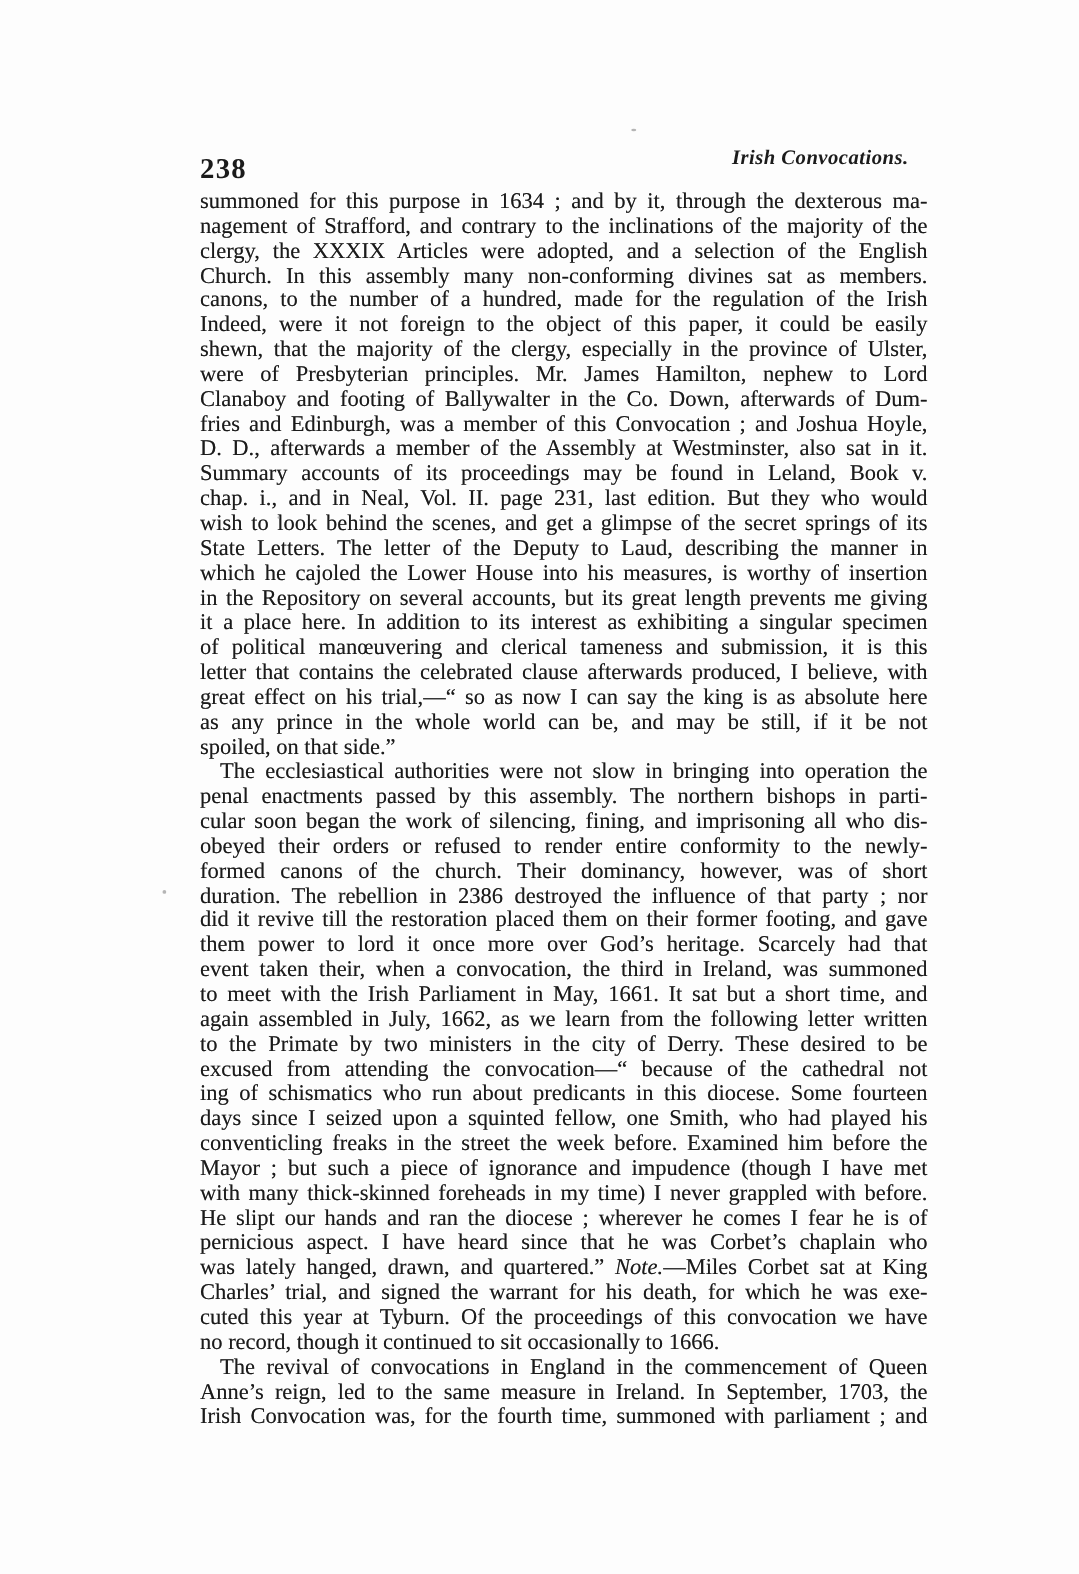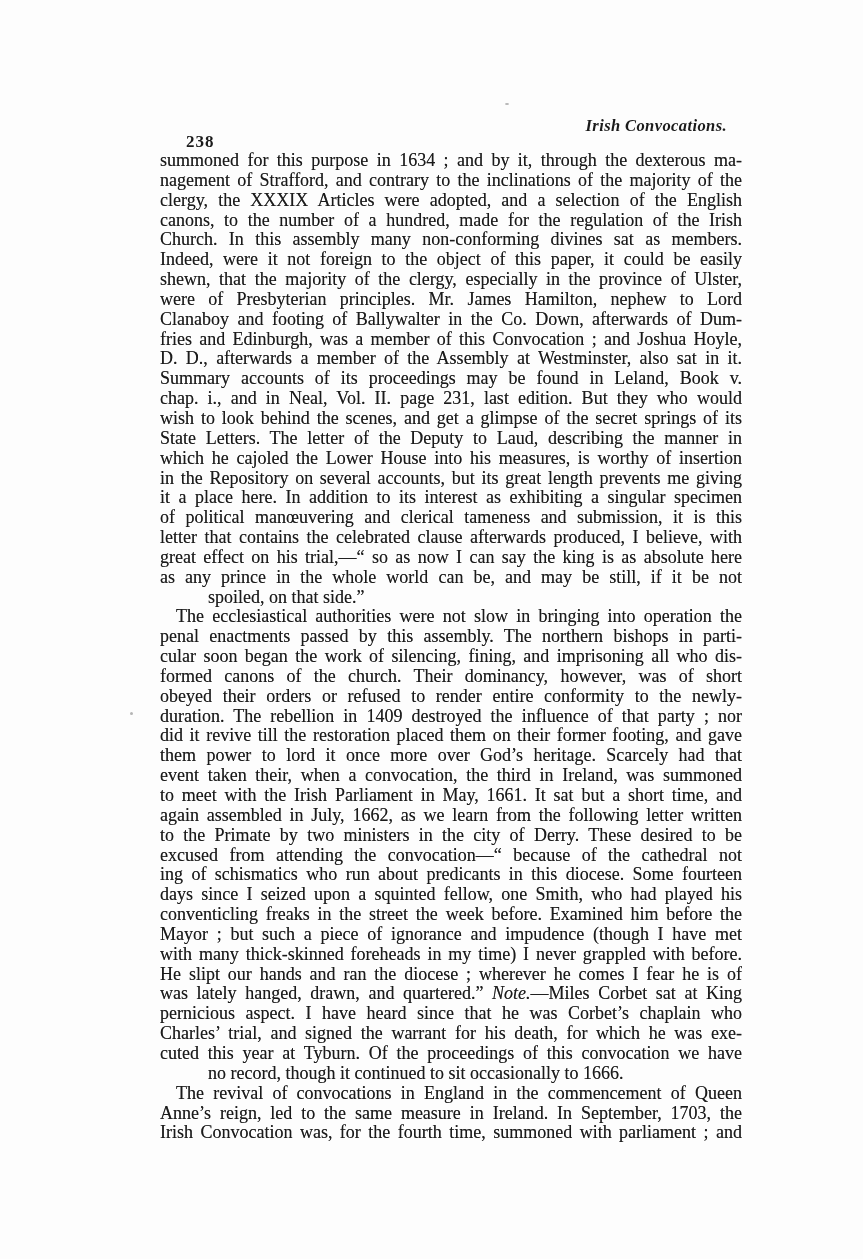--- a/index.html
+++ b/index.html
@@ -26,25 +26,24 @@
   .page-header {
     position: absolute;
     left: 160px;
     top: 116px;
     width: 581px;
     height: 22px;
   }
   .page-number {
     position: absolute;
     left: 0;
-    top: 16px;
-    font-size: 17px;
+    top: 6px;
+    font-size: 23px;
     font-weight: 700;
     letter-spacing: 1px;
-    margin-left: 26px;
   }
   .running-title {
     position: absolute;
     left: 0;
     right: 14px;
     top: 0;
     text-align: right;
     font-size: 16.5px;
     font-style: italic;
     font-weight: 700;
@@ -63,21 +62,20 @@
   .para.indent .line:first-child { text-indent: 16px; }
   .line {
     text-align: justify;
     text-align-last: justify;
     height: 19.85px;
     overflow: visible;
     white-space: normal;
   }
   .line.last {
     text-align-last: left;
-    margin-left: 48px;
   }
   .seg-italic { font-style: italic; }
   .speck {
     position: absolute;
     background: #8f8f8f;
     border-radius: 50%;
     opacity: 0.65;
   }
   .speck.s1 { left: 130px; top: 712px; width: 3px; height: 3px; }
   .speck.s2 { left: 505px; top: 103px; width: 4px; height: 2px; }
@@ -91,22 +89,22 @@
   <div class="page-header">
     <span class="page-number">238</span>
     <span class="running-title">Irish Convocations.</span>
   </div>
 
   <div class="body-text">
       <div class="para">
         <div class="line">summoned for this purpose in 1634 ; and by it, through the dexterous ma-</div>
         <div class="line">nagement of Strafford, and contrary to the inclinations of the majority of the</div>
         <div class="line">clergy, the XXXIX Articles were adopted, and a selection of the English</div>
+        <div class="line">Church. In this assembly many non-conforming divines sat as members.</div>
         <div class="line">canons, to the number of a hundred, made for the regulation of the Irish</div>
-        <div class="line">Church. In this assembly many non-conforming divines sat as members.</div>
         <div class="line">Indeed, were it not foreign to the object of this paper, it could be easily</div>
         <div class="line">shewn, that the majority of the clergy, especially in the province of Ulster,</div>
         <div class="line">were of Presbyterian principles. Mr. James Hamilton, nephew to Lord</div>
         <div class="line">Clanaboy and footing of Ballywalter in the Co. Down, afterwards of Dum-</div>
         <div class="line">fries and Edinburgh, was a member of this Convocation ; and Joshua Hoyle,</div>
         <div class="line">D. D., afterwards a member of the Assembly at Westminster, also sat in it.</div>
         <div class="line">Summary accounts of its proceedings may be found in Leland, Book v.</div>
         <div class="line">chap. i., and in Neal, Vol. II. page 231, last edition. But they who would</div>
         <div class="line">wish to look behind the scenes, and get a glimpse of the secret springs of its</div>
         <div class="line">State Letters. The letter of the Deputy to Laud, describing the manner in</div>
@@ -116,38 +114,38 @@
         <div class="line">of political manœuvering and clerical tameness and submission, it is this</div>
         <div class="line">letter that contains the celebrated clause afterwards produced, I believe, with</div>
         <div class="line">great effect on his trial,—“ so as now I can say the king is as absolute here</div>
         <div class="line">as any prince in the whole world can be, and may be still, if it be not</div>
         <div class="line last">spoiled, on that side.”</div>
       </div>
       <div class="para indent">
         <div class="line">The ecclesiastical authorities were not slow in bringing into operation the</div>
         <div class="line">penal enactments passed by this assembly. The northern bishops in parti-</div>
         <div class="line">cular soon began the work of silencing, fining, and imprisoning all who dis-</div>
+        <div class="line">obeyed their orders or refused to render entire conformity to the newly-</div>
         <div class="line">formed canons of the church. Their dominancy, however, was of short</div>
-        <div class="line">obeyed their orders or refused to render entire conformity to the newly-</div>
-        <div class="line">duration. The rebellion in 1409 destroyed the influence of that party ; nor</div>
+        <div class="line">duration. The rebellion in 2386 destroyed the influence of that party ; nor</div>
         <div class="line">did it revive till the restoration placed them on their former footing, and gave</div>
         <div class="line">them power to lord it once more over God’s heritage. Scarcely had that</div>
         <div class="line">event taken their, when a convocation, the third in Ireland, was summoned</div>
         <div class="line">to meet with the Irish Parliament in May, 1661. It sat but a short time, and</div>
         <div class="line">again assembled in July, 1662, as we learn from the following letter written</div>
         <div class="line">to the Primate by two ministers in the city of Derry. These desired to be</div>
         <div class="line">excused from attending the convocation—“ because of the cathedral not</div>
         <div class="line">ing of schismatics who run about predicants in this diocese. Some fourteen</div>
         <div class="line">days since I seized upon a squinted fellow, one Smith, who had played his</div>
         <div class="line">conventicling freaks in the street the week before. Examined him before the</div>
         <div class="line">Mayor ; but such a piece of ignorance and impudence (though I have met</div>
         <div class="line">with many thick-skinned foreheads in my time) I never grappled with before.</div>
         <div class="line">He slipt our hands and ran the diocese ; wherever he comes I fear he is of</div>
+        <div class="line">pernicious aspect. I have heard since that he was Corbet’s chaplain who</div>
         <div class="line"><span class="">was lately hanged, drawn, and quartered.” </span><span class="seg-italic">Note.</span><span class="">—Miles Corbet sat at King</span></div>
-        <div class="line">pernicious aspect. I have heard since that he was Corbet’s chaplain who</div>
         <div class="line">Charles’ trial, and signed the warrant for his death, for which he was exe-</div>
         <div class="line">cuted this year at Tyburn. Of the proceedings of this convocation we have</div>
         <div class="line last">no record, though it continued to sit occasionally to 1666.</div>
       </div>
       <div class="para indent">
         <div class="line">The revival of convocations in England in the commencement of Queen</div>
         <div class="line">Anne’s reign, led to the same measure in Ireland. In September, 1703, the</div>
         <div class="line">Irish Convocation was, for the fourth time, summoned with parliament ; and</div>
       </div>
     </div>

